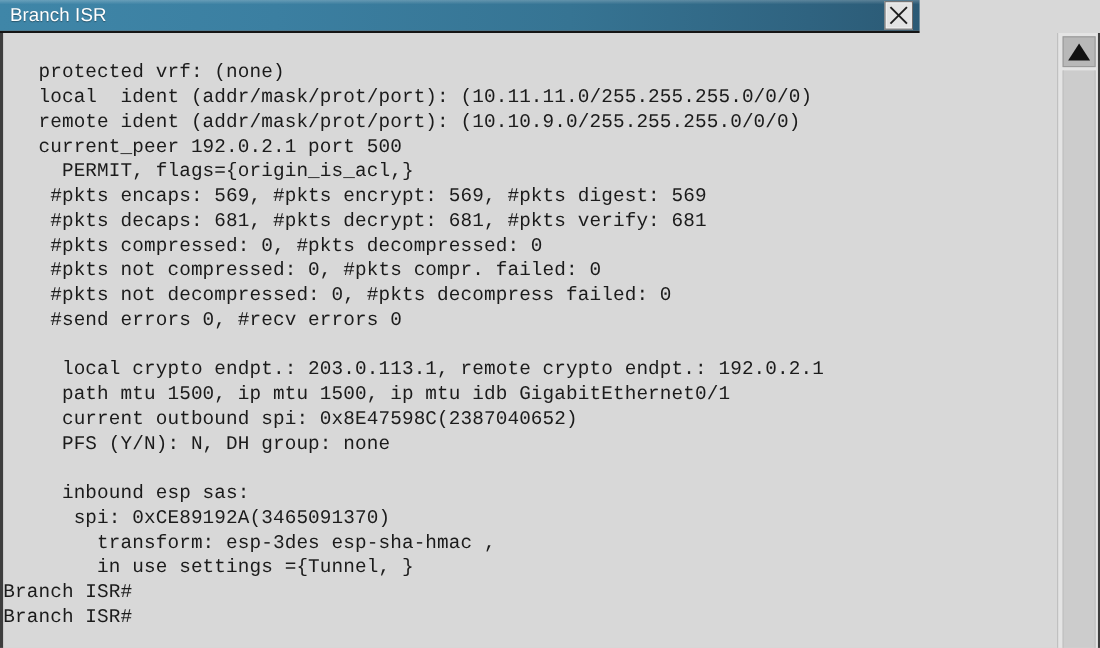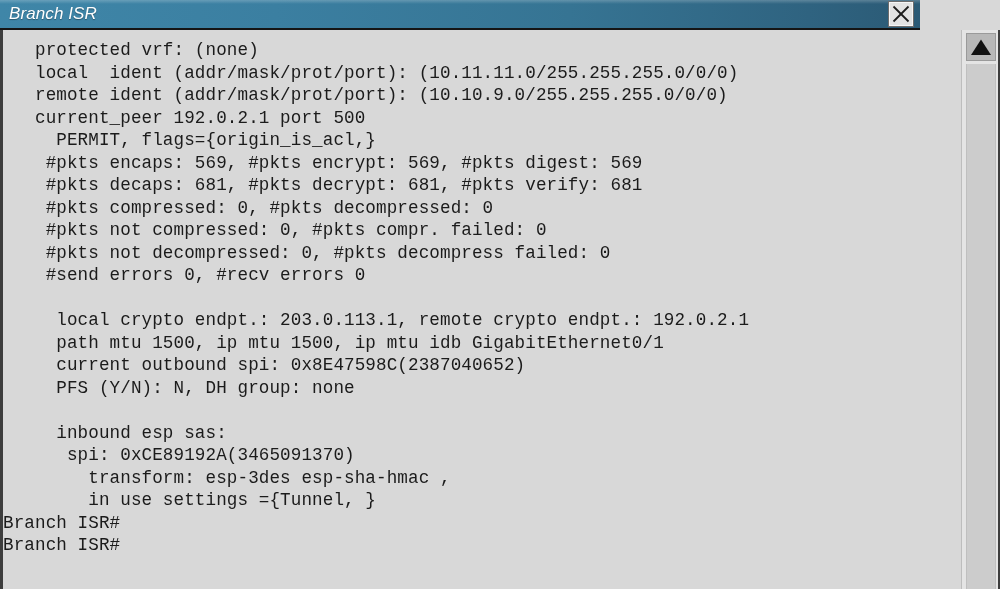--- a/index.html
+++ b/index.html
@@ -22,29 +22,28 @@
     box-sizing: border-box;
     background: #d8d8d8;
     overflow: hidden;
   }
 
   
   .titlebar {
     position: absolute;
     left: 0;
     top: 0;
-    width: 920px;
+    width: 836px;
     height: 30px;
     box-sizing: border-box;
     background: linear-gradient(to right, #3f86a8 0%, #3b7fa1 30%, #367493 62%, #2f6380 88%, #2b5a75 100%);
     border-bottom: 2px solid #151515;
     display: flex;
     align-items: center;
     justify-content: space-between;
-    font-style: italic;
   }
   .titlebar::before {
     content: "";
     position: absolute;
     left: 0; top: 0;
     width: 100%;
     height: 4px;
     background: linear-gradient(to bottom, rgba(255,255,255,0.22), rgba(255,255,255,0));
     pointer-events: none;
   }
@@ -90,21 +89,21 @@
   }
 
   .console {
     position: absolute;
     left: 0;
     top: 0;
     right: 37px;
     bottom: 0;
     background: #d8d8d8;
     overflow: hidden;
-    padding: 9px 0 0 0;
+    padding: 25px 0 0 0;
     box-sizing: border-box;
   }
 
   .console pre {
     margin: 0;
     padding: 0;
     font-family: "Liberation Mono", "DejaVu Sans Mono", monospace;
     font-size: 17.6px;
     line-height: 22.5px;
     color: #1b1b1b;

